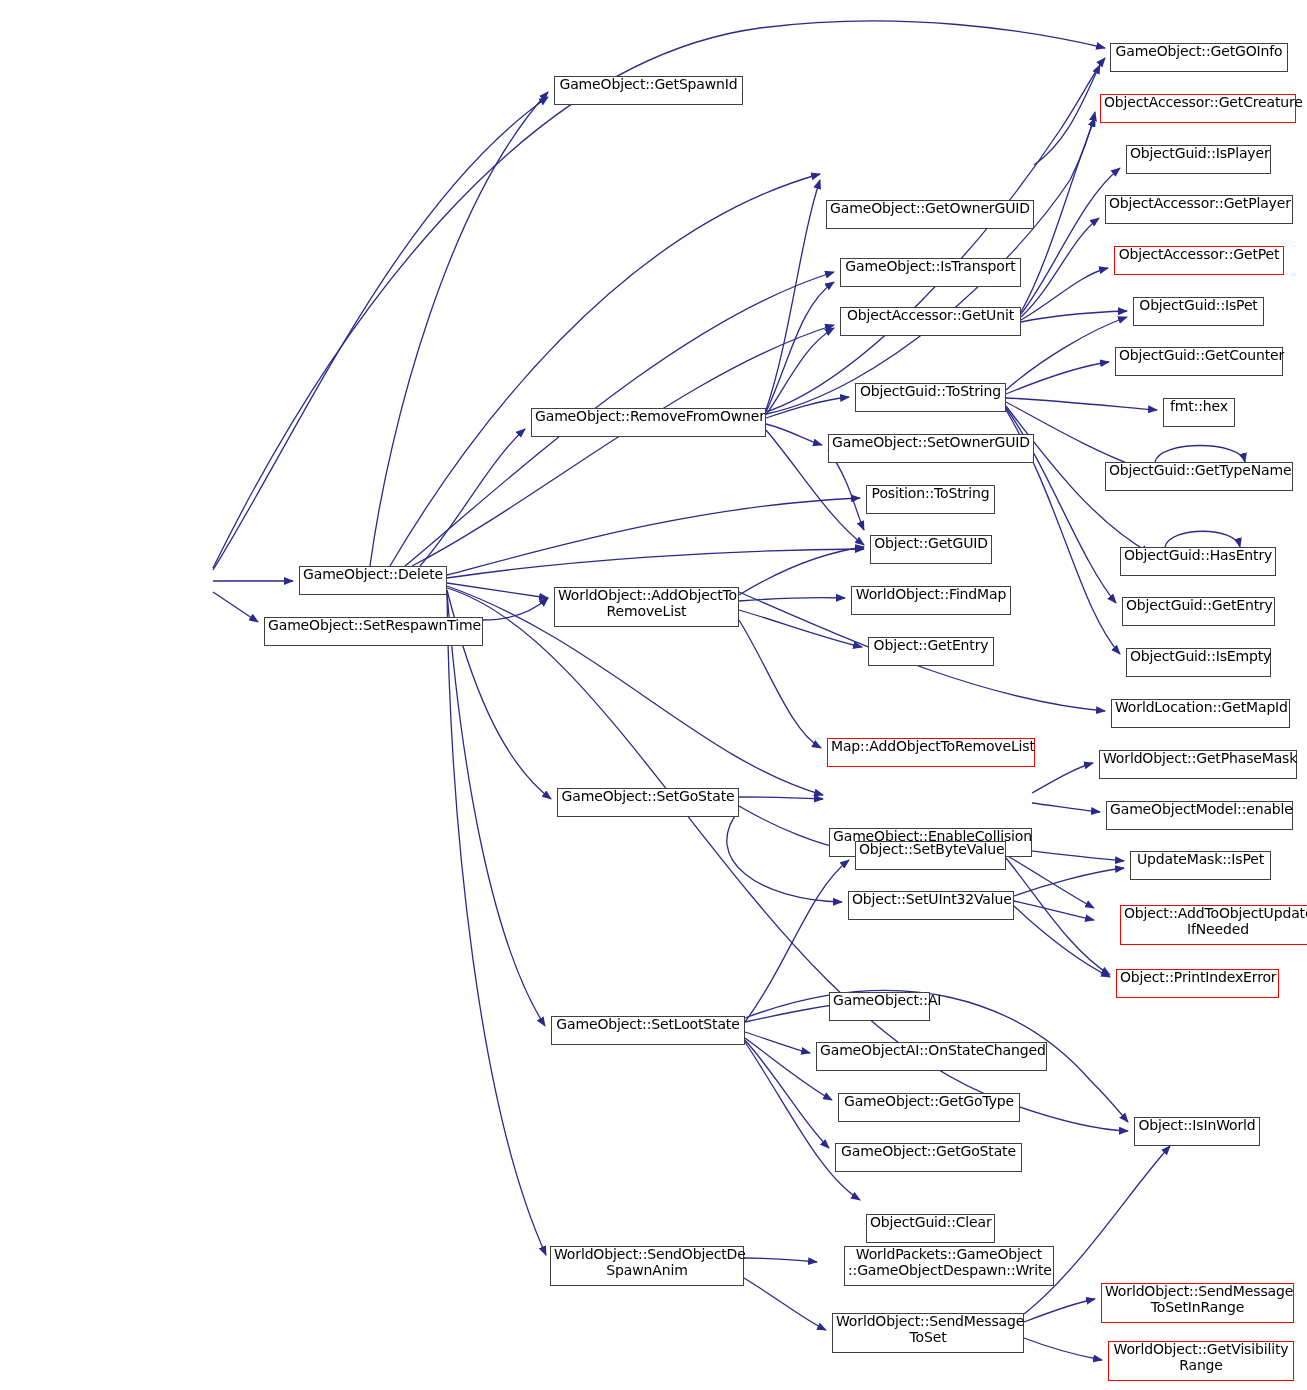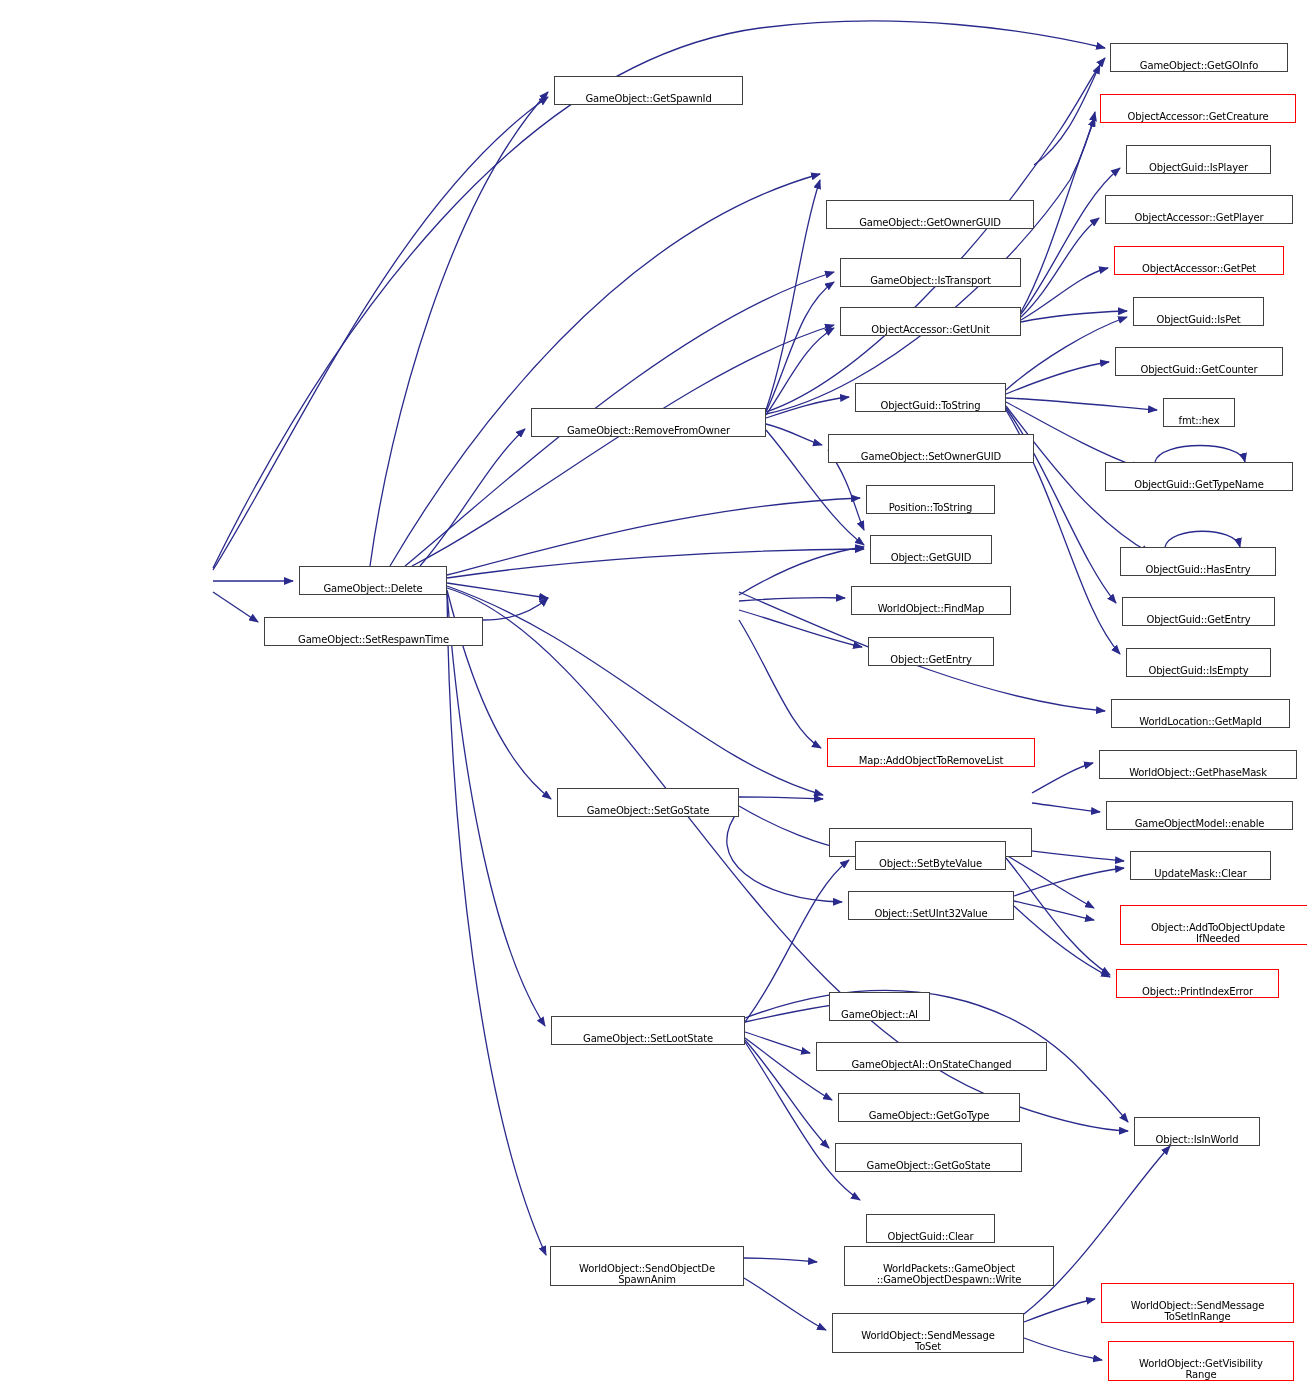--- a/index.html
+++ b/index.html
@@ -17,27 +17,27 @@
   #edges{
     position:absolute;
     left:0;top:0;
     width:1307px;height:1390px;
     pointer-events:none;
   }
   .node{
     position:absolute;
     box-sizing:border-box;
     display:flex;
-    align-items:flex-end;
+    align-items:flex-start;
     justify-content:center;
     text-align:center;
     background:#ffffff;
     border:1px solid #404040;
     color:#000000;
-    font-size:10px;
+    font-size:14px;
     line-height:1.12;
     letter-spacing:-0.15px;
     white-space:pre-line;
     padding:0 3px;
     z-index:5;
   }
   .node.root{
     background:#bfbfbf;
     border:1px solid #404040;
   }
@@ -126,20 +126,22 @@
         <path d="M 1024,1322 C 1050,1312 1075,1303 1095,1299" marker-end="url(#arrow)" stroke="#2a2a8c"></path>
         <path d="M 1024,1338 C 1050,1348 1080,1356 1102,1360" marker-end="url(#arrow)" stroke="#2a2a8c"></path>
         <path d="M 1024,1314 C 1080,1270 1130,1190 1170,1146" marker-end="url(#arrow)" stroke="#2a2a8c"></path>
         <path d="M 483,620 C 520,620 540,605 548,598" marker-end="url(#arrow)" stroke="#2a2a8c"></path>
       </g>
   </svg>
     <div class="node" style="left: 299px; top: 566px; width: 148px; height: 29px;"><span class="lbl">GameObject::Delete</span></div>
     <div class="node" style="left: 264px; top: 617px; width: 219px; height: 29px;"><span class="lbl">GameObject::SetRespawnTime</span></div>
     <div class="node" style="left: 554px; top: 76px; width: 189px; height: 29px;"><span class="lbl">GameObject::GetSpawnId</span></div>
     <div class="node" style="left: 531px; top: 408px; width: 235px; height: 29px;"><span class="lbl">GameObject::RemoveFromOwner</span></div>
+    <div class="node" style="left: 554px; top: 587px; width: 185px; height: 40px;"><span class="lbl">WorldObject::AddObjectTo
+RemoveList</span></div>
     <div class="node" style="left: 557px; top: 788px; width: 182px; height: 29px;"><span class="lbl">GameObject::SetGoState</span></div>
     <div class="node" style="left: 551px; top: 1016px; width: 194px; height: 29px;"><span class="lbl">GameObject::SetLootState</span></div>
     <div class="node" style="left: 550px; top: 1246px; width: 194px; height: 40px;"><span class="lbl">WorldObject::SendObjectDe
 SpawnAnim</span></div>
     <div class="node" style="left: 826px; top: 156px; width: 208px; height: 29px; margin-top: 44px;"><span class="lbl">GameObject::GetOwnerGUID</span></div>
     <div class="node" style="left: 840px; top: 258px; width: 181px; height: 29px;"><span class="lbl">GameObject::IsTransport</span></div>
     <div class="node" style="left: 840px; top: 307px; width: 181px; height: 29px;"><span class="lbl">ObjectAccessor::GetUnit</span></div>
     <div class="node" style="left: 855px; top: 383px; width: 151px; height: 29px;"><span class="lbl">ObjectGuid::ToString</span></div>
     <div class="node" style="left: 828px; top: 434px; width: 206px; height: 29px;"><span class="lbl">GameObject::SetOwnerGUID</span></div>
     <div class="node" style="left: 866px; top: 485px; width: 129px; height: 29px;"><span class="lbl">Position::ToString</span></div>
@@ -167,21 +169,21 @@
     <div class="node" style="left: 1133px; top: 297px; width: 131px; height: 29px;"><span class="lbl">ObjectGuid::IsPet</span></div>
     <div class="node" style="left: 1115px; top: 347px; width: 168px; height: 29px;"><span class="lbl">ObjectGuid::GetCounter</span></div>
     <div class="node" style="left: 1163px; top: 398px; width: 72px; height: 29px;"><span class="lbl">fmt::hex</span></div>
     <div class="node" style="left: 1105px; top: 462px; width: 188px; height: 29px;"><span class="lbl">ObjectGuid::GetTypeName</span></div>
     <div class="node" style="left: 1120px; top: 547px; width: 156px; height: 29px;"><span class="lbl">ObjectGuid::HasEntry</span></div>
     <div class="node" style="left: 1122px; top: 597px; width: 153px; height: 29px;"><span class="lbl">ObjectGuid::GetEntry</span></div>
     <div class="node" style="left: 1126px; top: 648px; width: 145px; height: 29px;"><span class="lbl">ObjectGuid::IsEmpty</span></div>
     <div class="node" style="left: 1111px; top: 699px; width: 179px; height: 29px;"><span class="lbl">WorldLocation::GetMapId</span></div>
     <div class="node" style="left: 1099px; top: 750px; width: 198px; height: 29px;"><span class="lbl">WorldObject::GetPhaseMask</span></div>
     <div class="node" style="left: 1106px; top: 801px; width: 187px; height: 29px;"><span class="lbl">GameObjectModel::enable</span></div>
-    <div class="node" style="left: 1130px; top: 851px; width: 141px; height: 29px;"><span class="lbl">UpdateMask::Clear</span></div>
+    <div class="node" style="left: 1130px; top: 851px; width: 141px; height: 29px;"><span class="lbl">UpdateMask::IsPet</span></div>
     <div class="node hot" style="left: 1100px; top: 905px; width: 196px; height: 40px; margin-left: 20px;"><span class="lbl">Object::AddToObjectUpdate
 IfNeeded</span></div>
     <div class="node hot" style="left: 1116px; top: 969px; width: 163px; height: 29px;"><span class="lbl">Object::PrintIndexError</span></div>
     <div class="node" style="left: 1134px; top: 1117px; width: 126px; height: 29px;"><span class="lbl">Object::IsInWorld</span></div>
     <div class="node hot" style="left: 1101px; top: 1283px; width: 193px; height: 40px;"><span class="lbl">WorldObject::SendMessage
 ToSetInRange</span></div>
     <div class="node hot" style="left: 1108px; top: 1341px; width: 186px; height: 40px;"><span class="lbl">WorldObject::GetVisibility
 Range</span></div>
   </div>
 

